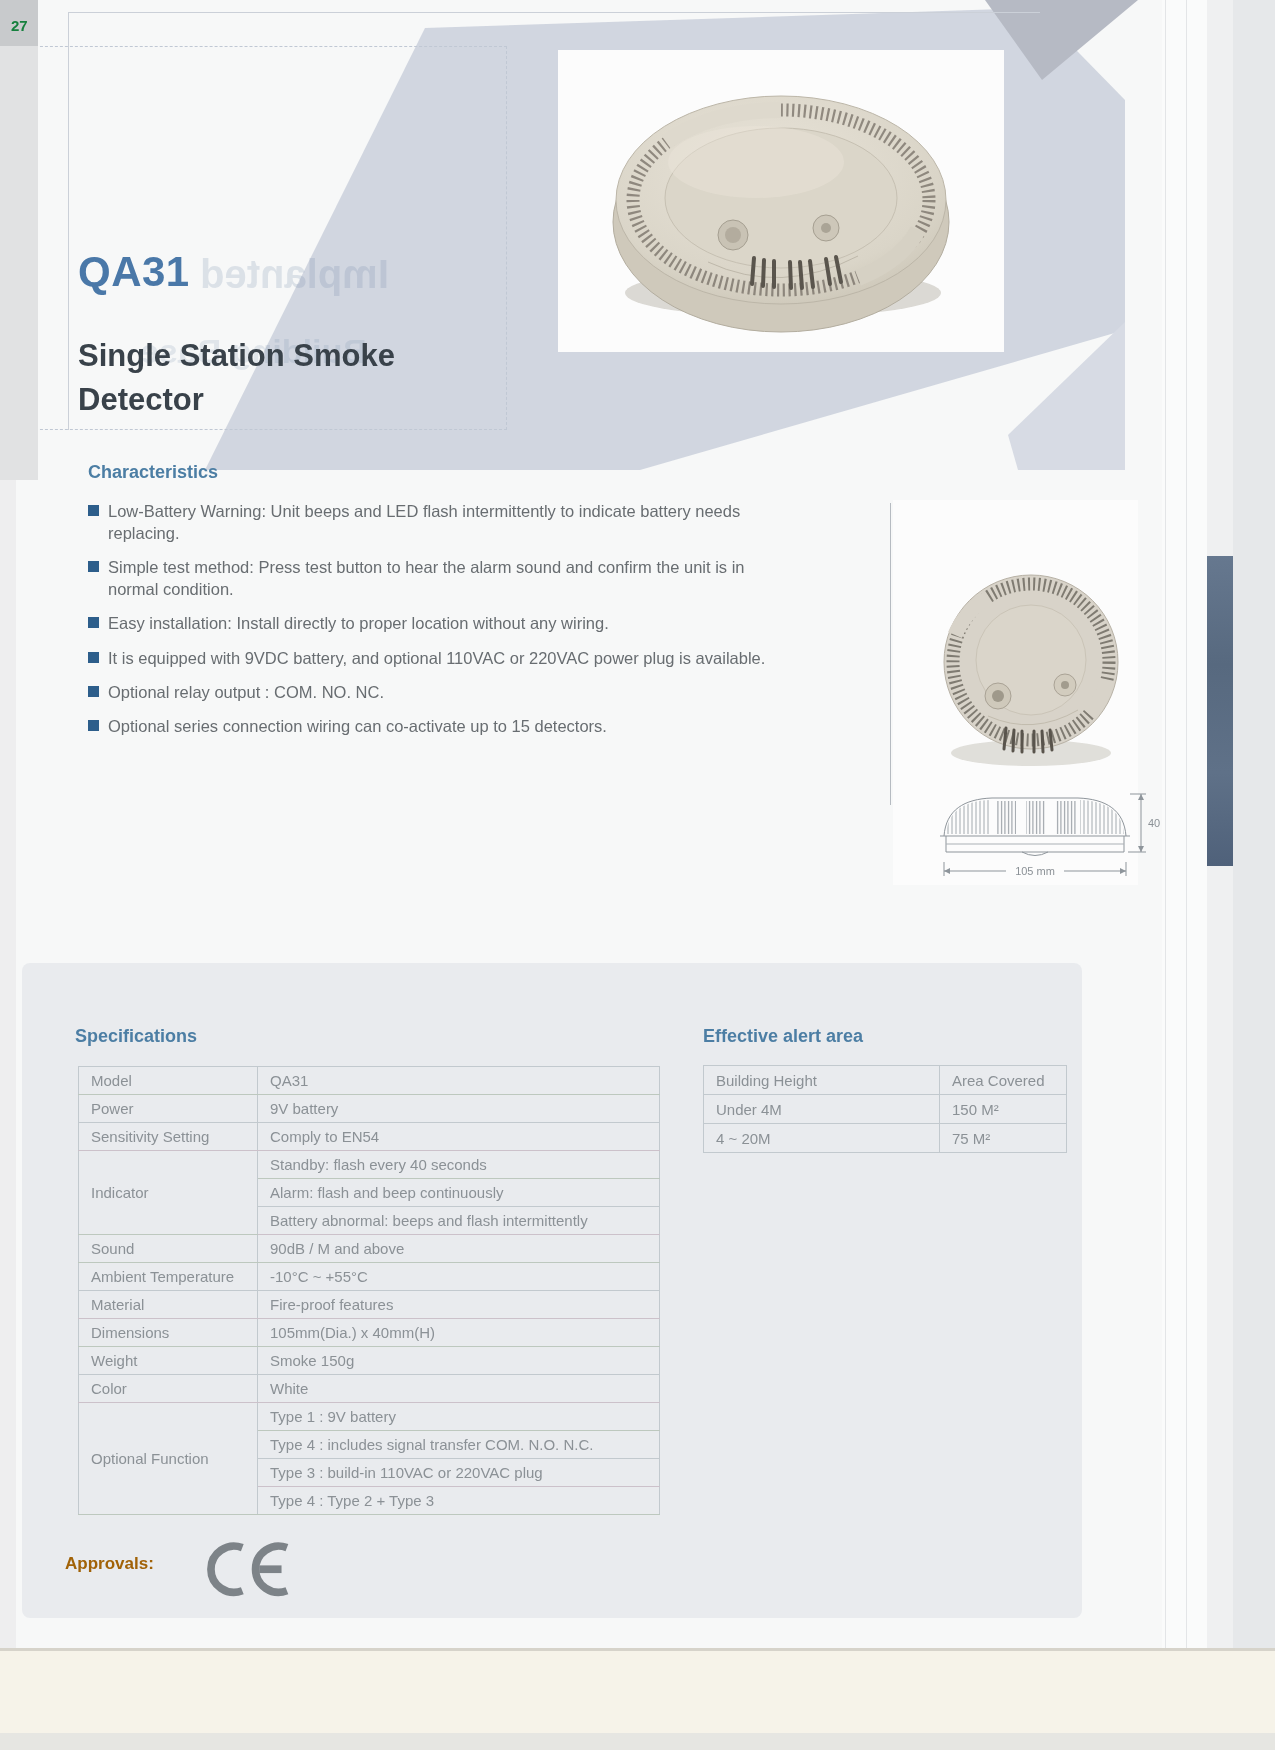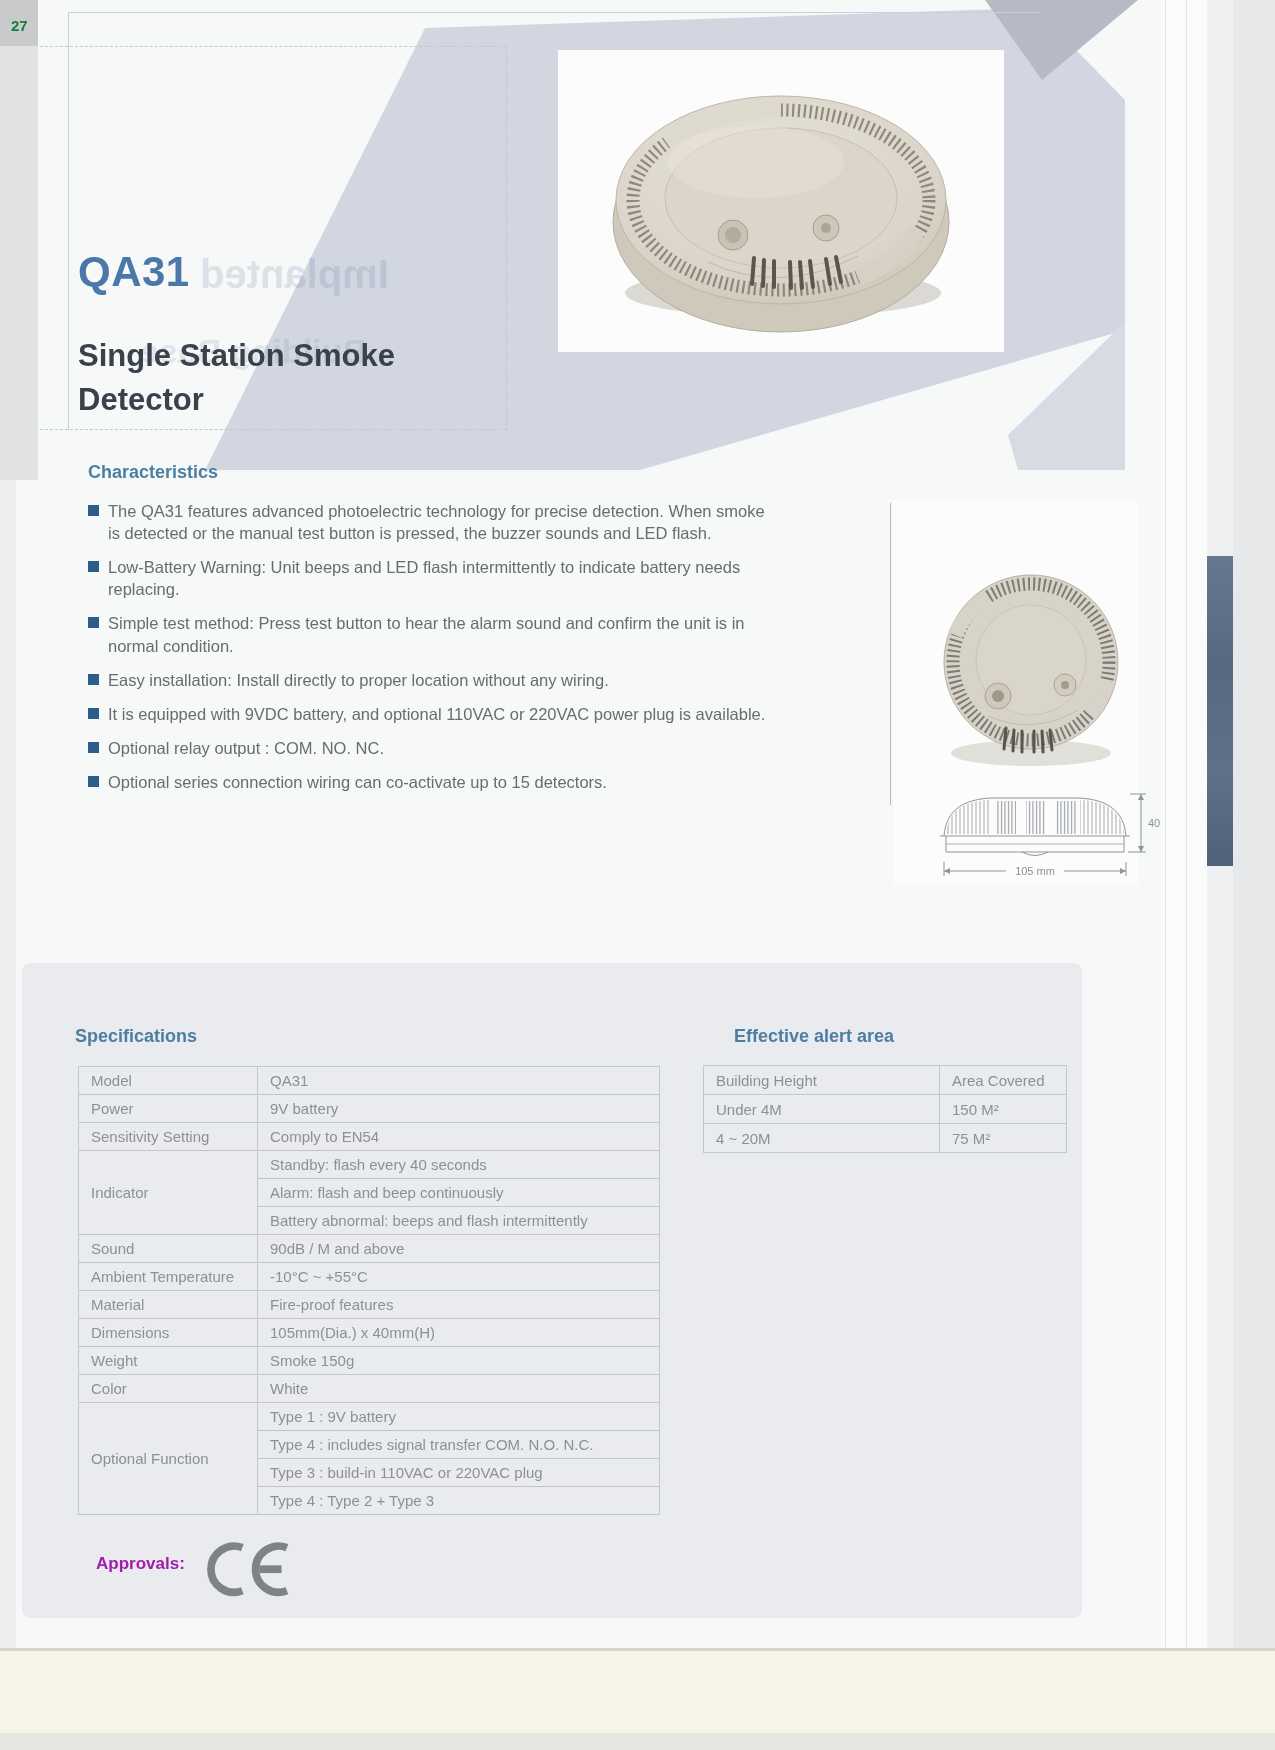--- a/index.html
+++ b/index.html
@@ -50,37 +50,37 @@
   .bullet-square{flex:0 0 auto;width:11px;height:11px;background:#2d5e8b;margin:5px 9px 0 0;}
   .bullet-text{font-size:16.5px;line-height:1.34;color:#686d71;max-width:670px;}
 
   #char-divider{left:890px;top:503px;width:1px;height:302px;background:#b6bbc1;}
 
   
   #spec-panel{left:22px;top:963px;width:1060px;height:655px;background:#e9ebee;border-radius:8px;}
 
   .section-heading{font-size:18px;font-weight:bold;color:#4c7ea4;}
   #specifications-heading{left:75px;top:1026px;}
-  #effective-heading{left:703px;top:1026px;margin-left:31px;}
+  #effective-heading{left:703px;top:1026px;}
 
   table{border-collapse:collapse;table-layout:fixed;}
   td,th{border:1px solid #c2c9ce;font-weight:normal;text-align:left;
     font-size:15px;color:#8b9196;padding:0 8px 0 12px;overflow:hidden;white-space:nowrap;}
   #spec-table{left:78px;top:1066px;width:582px;border:1px solid #a4aeb5;padding-left:25px;}
   #spec-table td{height:27px;}
   #spec-table td.lbl{width:158px;}
   #spec-table tr:nth-child(3n) td{border-bottom-color:#ccc1ca;}
   #spec-table tr:nth-child(3n+1) td{border-bottom-color:#bdc8be;}
 
   #eff-table{left:703px;top:1065px;width:364px;border:1px solid #a4aeb5;}
   #eff-table td,#eff-table th{height:28px;}
   #eff-table .col-a{width:215px;}
 
   
-  #approvals-label{left:96px;top:1554px;font-size:17px;font-weight:bold;color:#a21caf;}
+  #approvals-label{left:65px;top:1554px;font-size:17px;font-weight:bold;color:#a16207;}
   #ce-mark{left:200px;top:1531px;}
 
   
   #band-edge{left:0;top:1648px;width:1275px;height:3px;background:#d6d3ca;}
   #band-cream{left:0;top:1651px;width:1275px;height:82px;background:#f6f3e9;}
   #band-foot{left:0;top:1733px;width:1275px;height:17px;background:#e6e6e2;}
 </style>
 </head>
 <body>
 
@@ -140,24 +140,20 @@
   <div class="abs" id="left-strip-top"></div>
   <div class="abs" id="left-strip-bottom"></div>
   <div class="abs" id="page-number">27</div>
 
   <div class="abs" id="model-title">QA31</div>
   <div class="abs" id="product-title">Single Station Smoke
 Detector</div>
 
   <div class="abs section-heading" id="characteristics-heading">Characteristics</div>
   <div class="abs" id="bullet-list">
-    <div class="bullet">
-      <span class="bullet-square"></span>
-      <span class="bullet-text">The QA31 features advanced photoelectric technology for precise detection. When smoke is detected or the manual test button is pressed, the buzzer sounds and LED flash.</span>
-    </div>
     <div class="bullet">
       <span class="bullet-square"></span>
       <span class="bullet-text">Low-Battery Warning: Unit beeps and LED flash intermittently to indicate battery needs replacing.</span>
     </div>
     <div class="bullet">
       <span class="bullet-square"></span>
       <span class="bullet-text">Simple test method: Press test button to hear the alarm sound and confirm the unit is in normal condition.</span>
     </div>
     <div class="bullet">
       <span class="bullet-square"></span>

